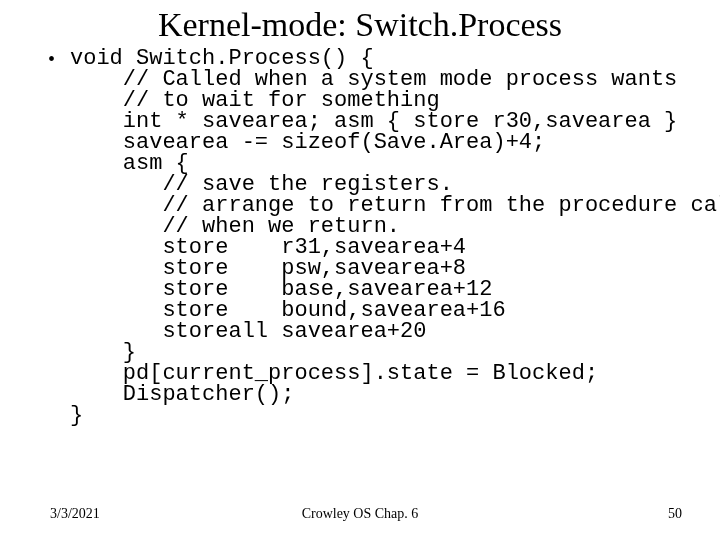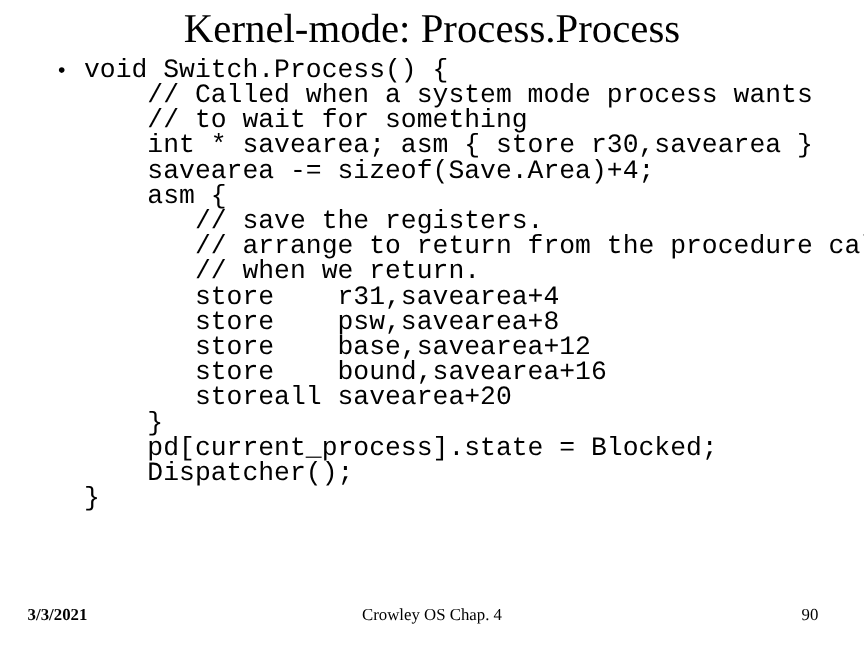--- a/index.html
+++ b/index.html
@@ -50,43 +50,42 @@
   .footer {
     position: absolute;
     bottom: 18px;
     left: 0;
     right: 0;
     font-size: 14px;
     font-family: "Times New Roman", Times, serif;
   }
   .footer-left {
     position: absolute;
-    left: 23px;
+    left: 50px;
     bottom: 0;
-    font-weight: bold;
   }
   .footer-center {
     position: absolute;
     left: 0;
     right: 0;
     text-align: center;
     bottom: 0;
   }
   .footer-right {
     position: absolute;
     right: 38px;
     bottom: 0;
   }
 </style>
 </head>
 <body>
 
 <div class="slide">
 
-  <div class="title">Kernel-mode: Process.Process</div>
+  <div class="title">Kernel-mode: Switch.Process</div>
 
   <div class="body">
     <div class="bullet-row">
       <div class="bullet">•</div>
       <pre class="code">void Switch.Process() {
     // Called when a system mode process wants
     // to wait for something
     int * savearea; asm { store r30,savearea }
     savearea -= sizeof(Save.Area)+4;
     asm {
@@ -100,17 +99,17 @@
        storeall savearea+20
     }
     pd[current_process].state = Blocked;
     Dispatcher();
 }</pre>
     </div>
   </div>
 
   <div class="footer">
     <span class="footer-left">3/3/2021</span>
-    <span class="footer-center">Crowley    OS    Chap. 4</span>
-    <span class="footer-right">90</span>
+    <span class="footer-center">Crowley    OS    Chap. 6</span>
+    <span class="footer-right">50</span>
   </div>
 
 </div>
 
 </body></html>

